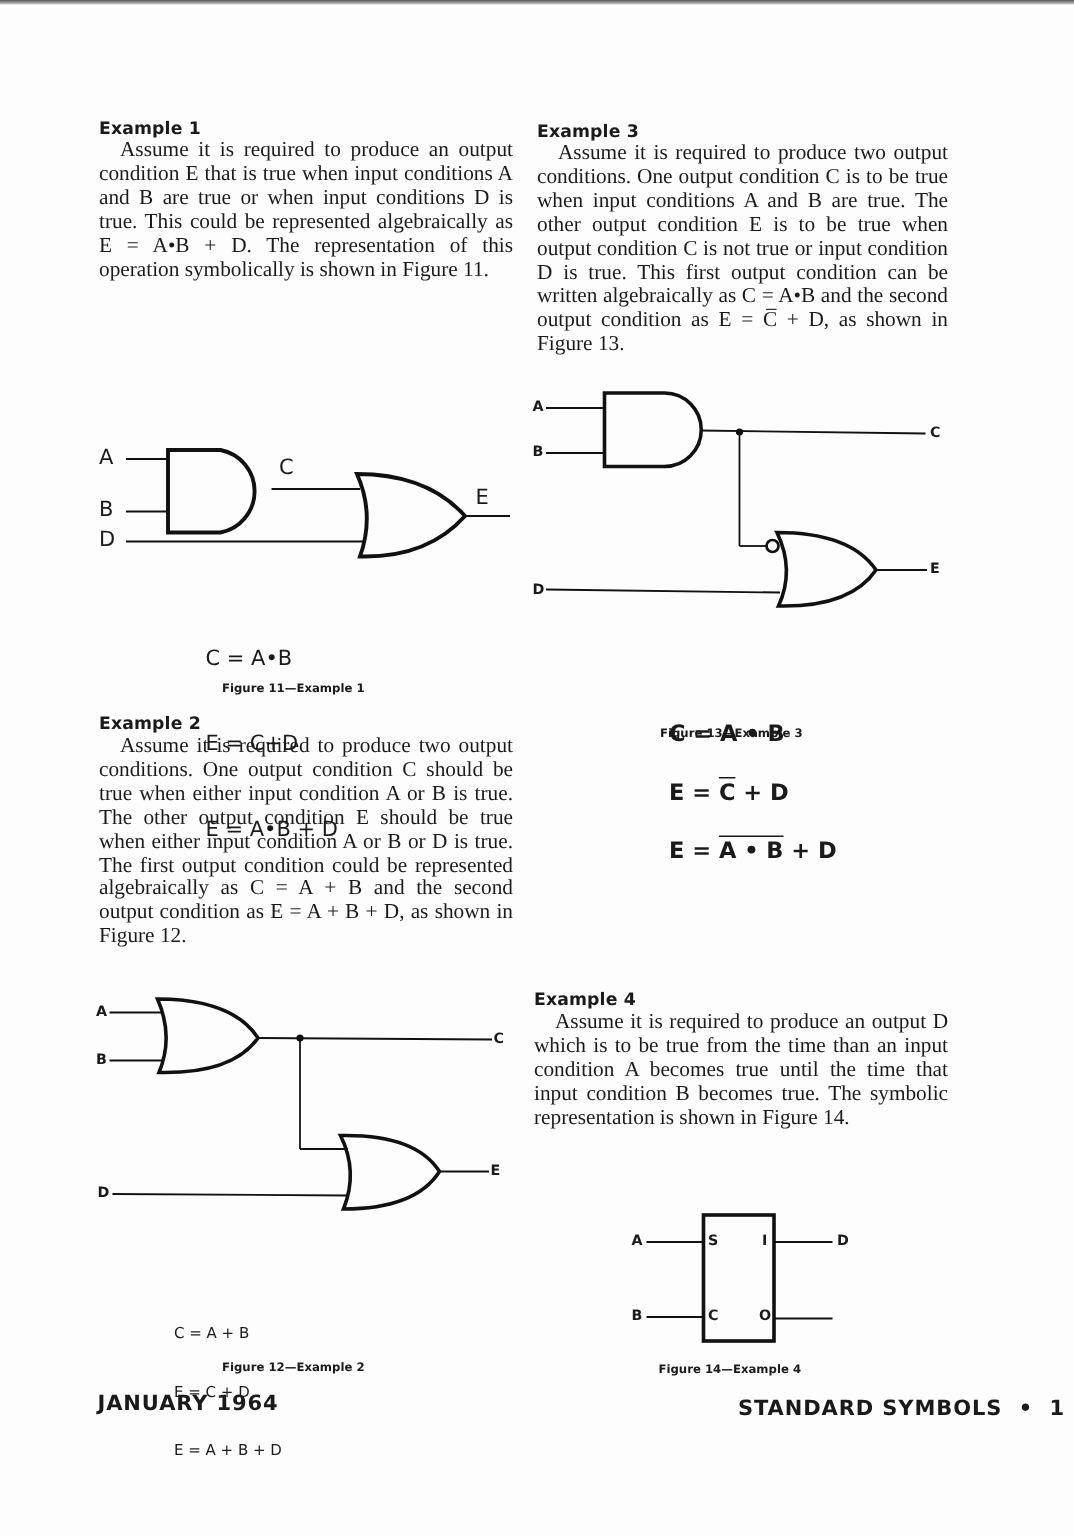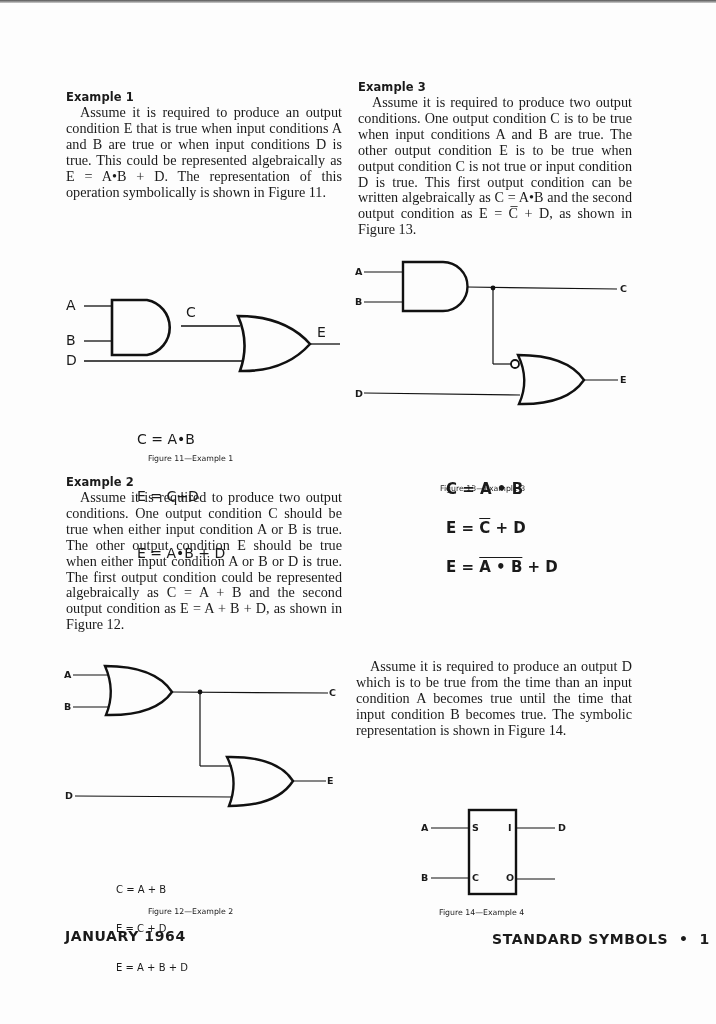--- a/index.html
+++ b/index.html
@@ -20,32 +20,32 @@
   }
   .para {
     font-family: "Liberation Serif", serif; font-size: 14.2px; line-height: 15.9px;
     text-align: justify; text-indent: 14px; margin: 0;
   }
   .lbl { position: absolute; font-family: "DejaVu Sans", sans-serif; font-size: 9.5px; font-weight: bold; }
   .lbl-big { position: absolute; font-family: "DejaVu Sans", sans-serif; font-size: 14px; }
   .eq { position: absolute; font-family: "DejaVu Sans", sans-serif; white-space: pre; }
   .eq-big { font-size: 14px; line-height: 19px; }
   .eq-small { font-size: 10px; line-height: 13px; font-weight: bold; }
-  .caption { position: absolute; font-family: "DejaVu Sans", sans-serif; font-weight: normal; font-size: 7.8px; text-align: right; }
+  .caption { position: absolute; font-family: "DejaVu Sans", sans-serif; font-weight: bold; font-size: 7.8px; text-align: right; }
   .footer { position: absolute; font-family: "DejaVu Sans", sans-serif; font-weight: bold; font-size: 14px; letter-spacing: 0.6px; }
   .ovl { text-decoration: overline; }
   svg { position: absolute; left: 0; top: 0; }
 </style>
 </head>
 <body>
 
 <div class="topedge"></div>
 
 <div class="col" style="left:66px; top:64px; width:276px;">
-  <h3 class="heading" style="margin-top:26px;">Example 1</h3>
+  <h3 class="heading" style="margin-top:14px;">Example 1</h3>
   <p class="para">Assume it is required to produce an output condition E that is true when input conditions A and B are true or when input conditions D is true. This could be represented algebraically as E = A•B + D. The representation of this operation symbolically is shown in Figure 11.</p>
 </div>
 
 <div>
   <svg width="716" height="1024">
     <g stroke="#111" fill="none">
       <line x1="84" y1="306" x2="112" y2="306" stroke-width="1.3"></line>
       <line x1="84" y1="341" x2="112" y2="341" stroke-width="1.3"></line>
       <path d="M112 300 L147 300 A28 28 0 0 1 147 355 L112 355 Z" stroke-width="2.6"></path>
       <line x1="181" y1="326" x2="240" y2="326" stroke-width="1.3"></line>
@@ -130,20 +130,21 @@
   <span class="lbl" style="left:620px; top:374px;">E</span>
   <div class="eq eq-small" style="left:446px; top:457px; font-size:15px;">
     <div>C = A • B</div>
     <div><span>E = </span><span class="ovl">C</span><span> + D</span></div>
     <div><span>E = </span><span class="ovl">A • B</span><span> + D</span></div>
   </div>
   <span class="caption" style="left:440px; top:484px;">Figure 13—Example 3</span>
 </div>
 
 <div class="col" style="left:356px; top:659px; width:276px;">
+  <h3 class="heading">Example 4</h3>
   <p class="para">Assume it is required to produce an output D which is to be true from the time than an input condition A becomes true until the time that input condition B becomes true. The symbolic representation is shown in Figure 14.</p>
 </div>
 
 <div>
   <svg width="716" height="1024">
     <g stroke="#111" fill="none">
       <rect x="469" y="810" width="47" height="84" stroke-width="2.4"></rect>
       <line x1="431" y1="828" x2="469" y2="828" stroke-width="1.2"></line>
       <line x1="431" y1="878" x2="469" y2="878" stroke-width="1.2"></line>
       <line x1="516" y1="828" x2="555" y2="828" stroke-width="1.2"></line>

